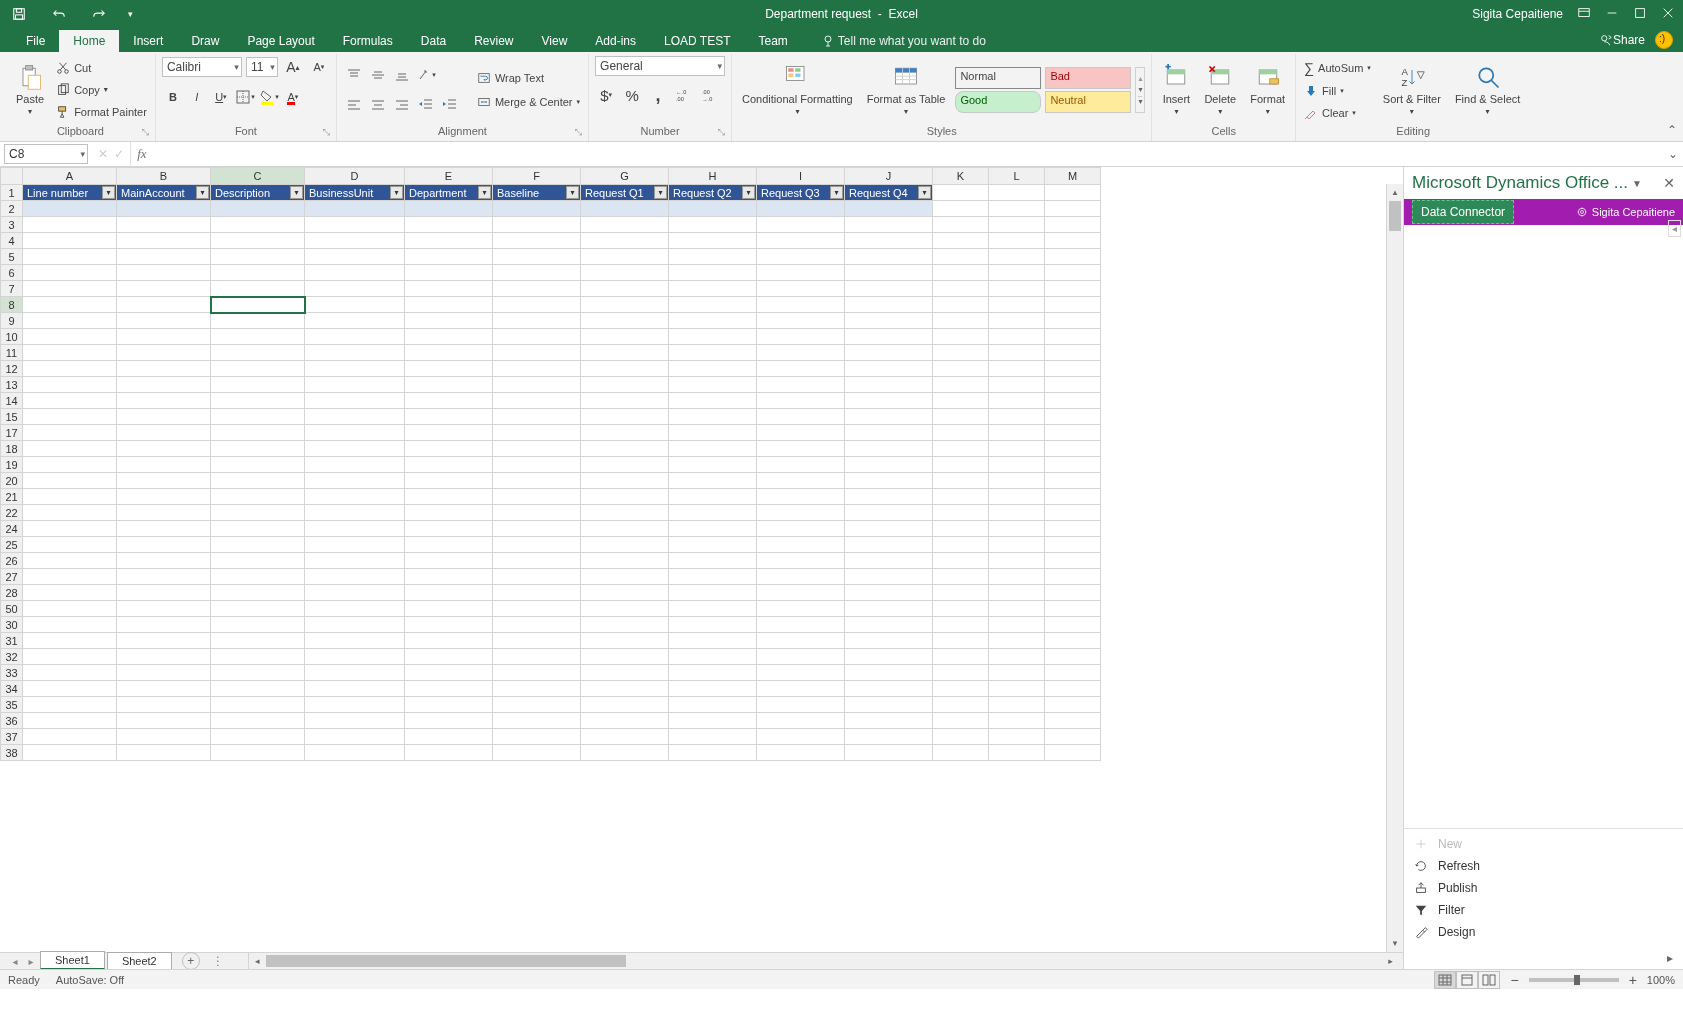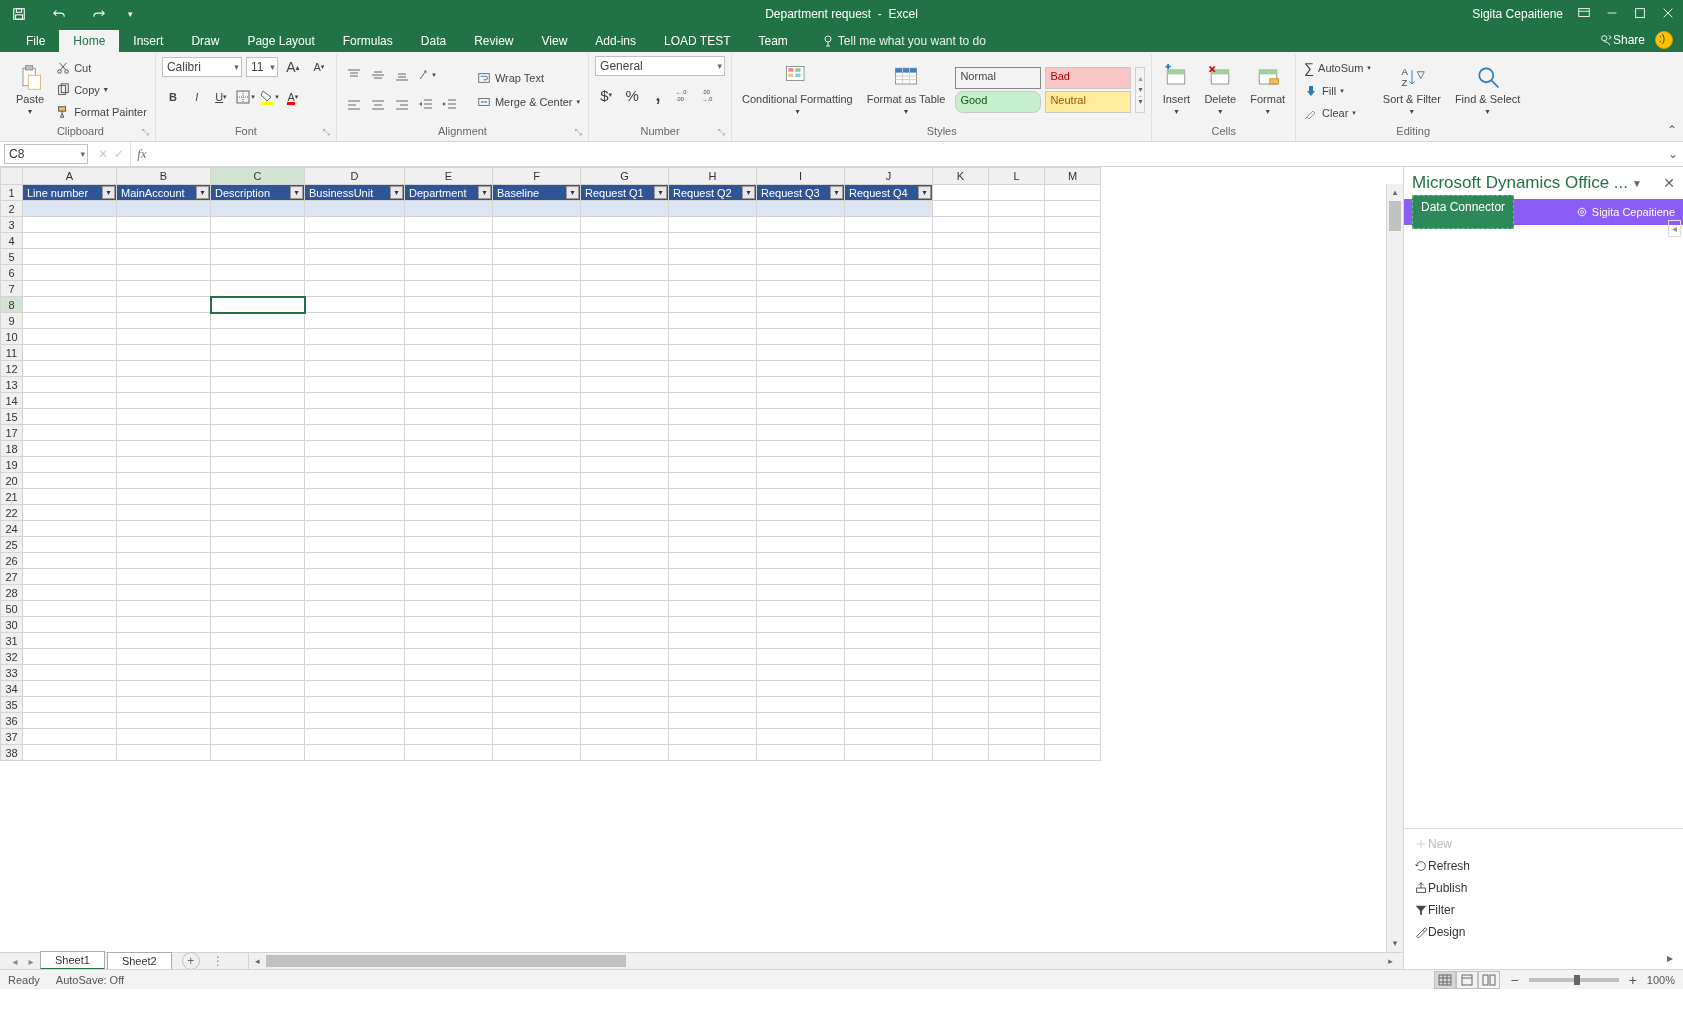--- a/index.html
+++ b/index.html
@@ -91,26 +91,26 @@
 .hscroll-track { flex:1; position:relative; margin:0 4px 0 20px; background:#f0f0f0; border-left:1px solid #d4d4d4; height:100%; display:flex; align-items:center; }
 .hscroll-track .arrow { width:17px; text-align:center; font-size:9px; color:#666; cursor:pointer; }
 .hscroll-track .track { flex:1; position:relative; height:12px; }
 .hscroll-track .thumb { position:absolute; left:0; width:360px; top:0; bottom:0; background:#c1c1c1; }
 
 
 .taskpane { width:280px; border-left:1px solid #d4d4d4; background:#fff; display:flex; flex-direction:column; }
 .tp-title { display:flex; align-items:center; padding:6px 8px; font-size:17px; color:#217346; }
 .tp-title .dd { font-size:10px; margin-left:4px; color:#666; }
 .tp-title .close { margin-left:auto; font-size:14px; color:#666; cursor:pointer; }
-.tp-bar { background:#8b5cf6; color:#fff; display:flex; height:26px; font-size:12px; padding:0 8px; }
+.tp-bar { background:#a21caf; color:#fff; display:flex; align-items:center; height:26px; font-size:12px; padding:0 8px; }
 .tp-bar .conn { background:#2d8a58; padding:4px 8px; margin:-4px 0; border:1px dashed #6fbf8f; }
 .tp-bar .user { margin-left:auto; display:flex; align-items:center; gap:4px; font-size:11px; }
 .tp-body { flex:1; }
 .tp-actions { border-top:1px solid #e0e0e0; padding:8px 10px; display:flex; flex-direction:column; gap:8px; font-size:12px; }
-.tp-action { display:flex; align-items:flex-start; cursor:pointer; }
+.tp-action { display:flex; align-items:flex-start; gap:10px; cursor:pointer; }
 .tp-action.disabled { color:#bbb; }
 .tp-action svg { width:14px; height:14px; color: #444 }
 .tp-action.disabled svg { color: #ccc }
 .tp-flag { text-align:right; padding:4px 10px; color:#666; font-size:12px; }
 
 
 .statusbar { height:20px; background:#f3f3f3; border-top:1px solid #d4d4d4; display:flex; align-items:center; font-size:11px; color:#555; padding:0 8px; }
 .statusbar .right { margin-left:auto; display:flex; align-items:center; gap:10px; }
 .view-btns { display:flex; }
 .view-btn { width:22px; height:18px; border:1px solid #c0c0c0; display:flex; align-items:center; justify-content:center; font-size:10px; }

